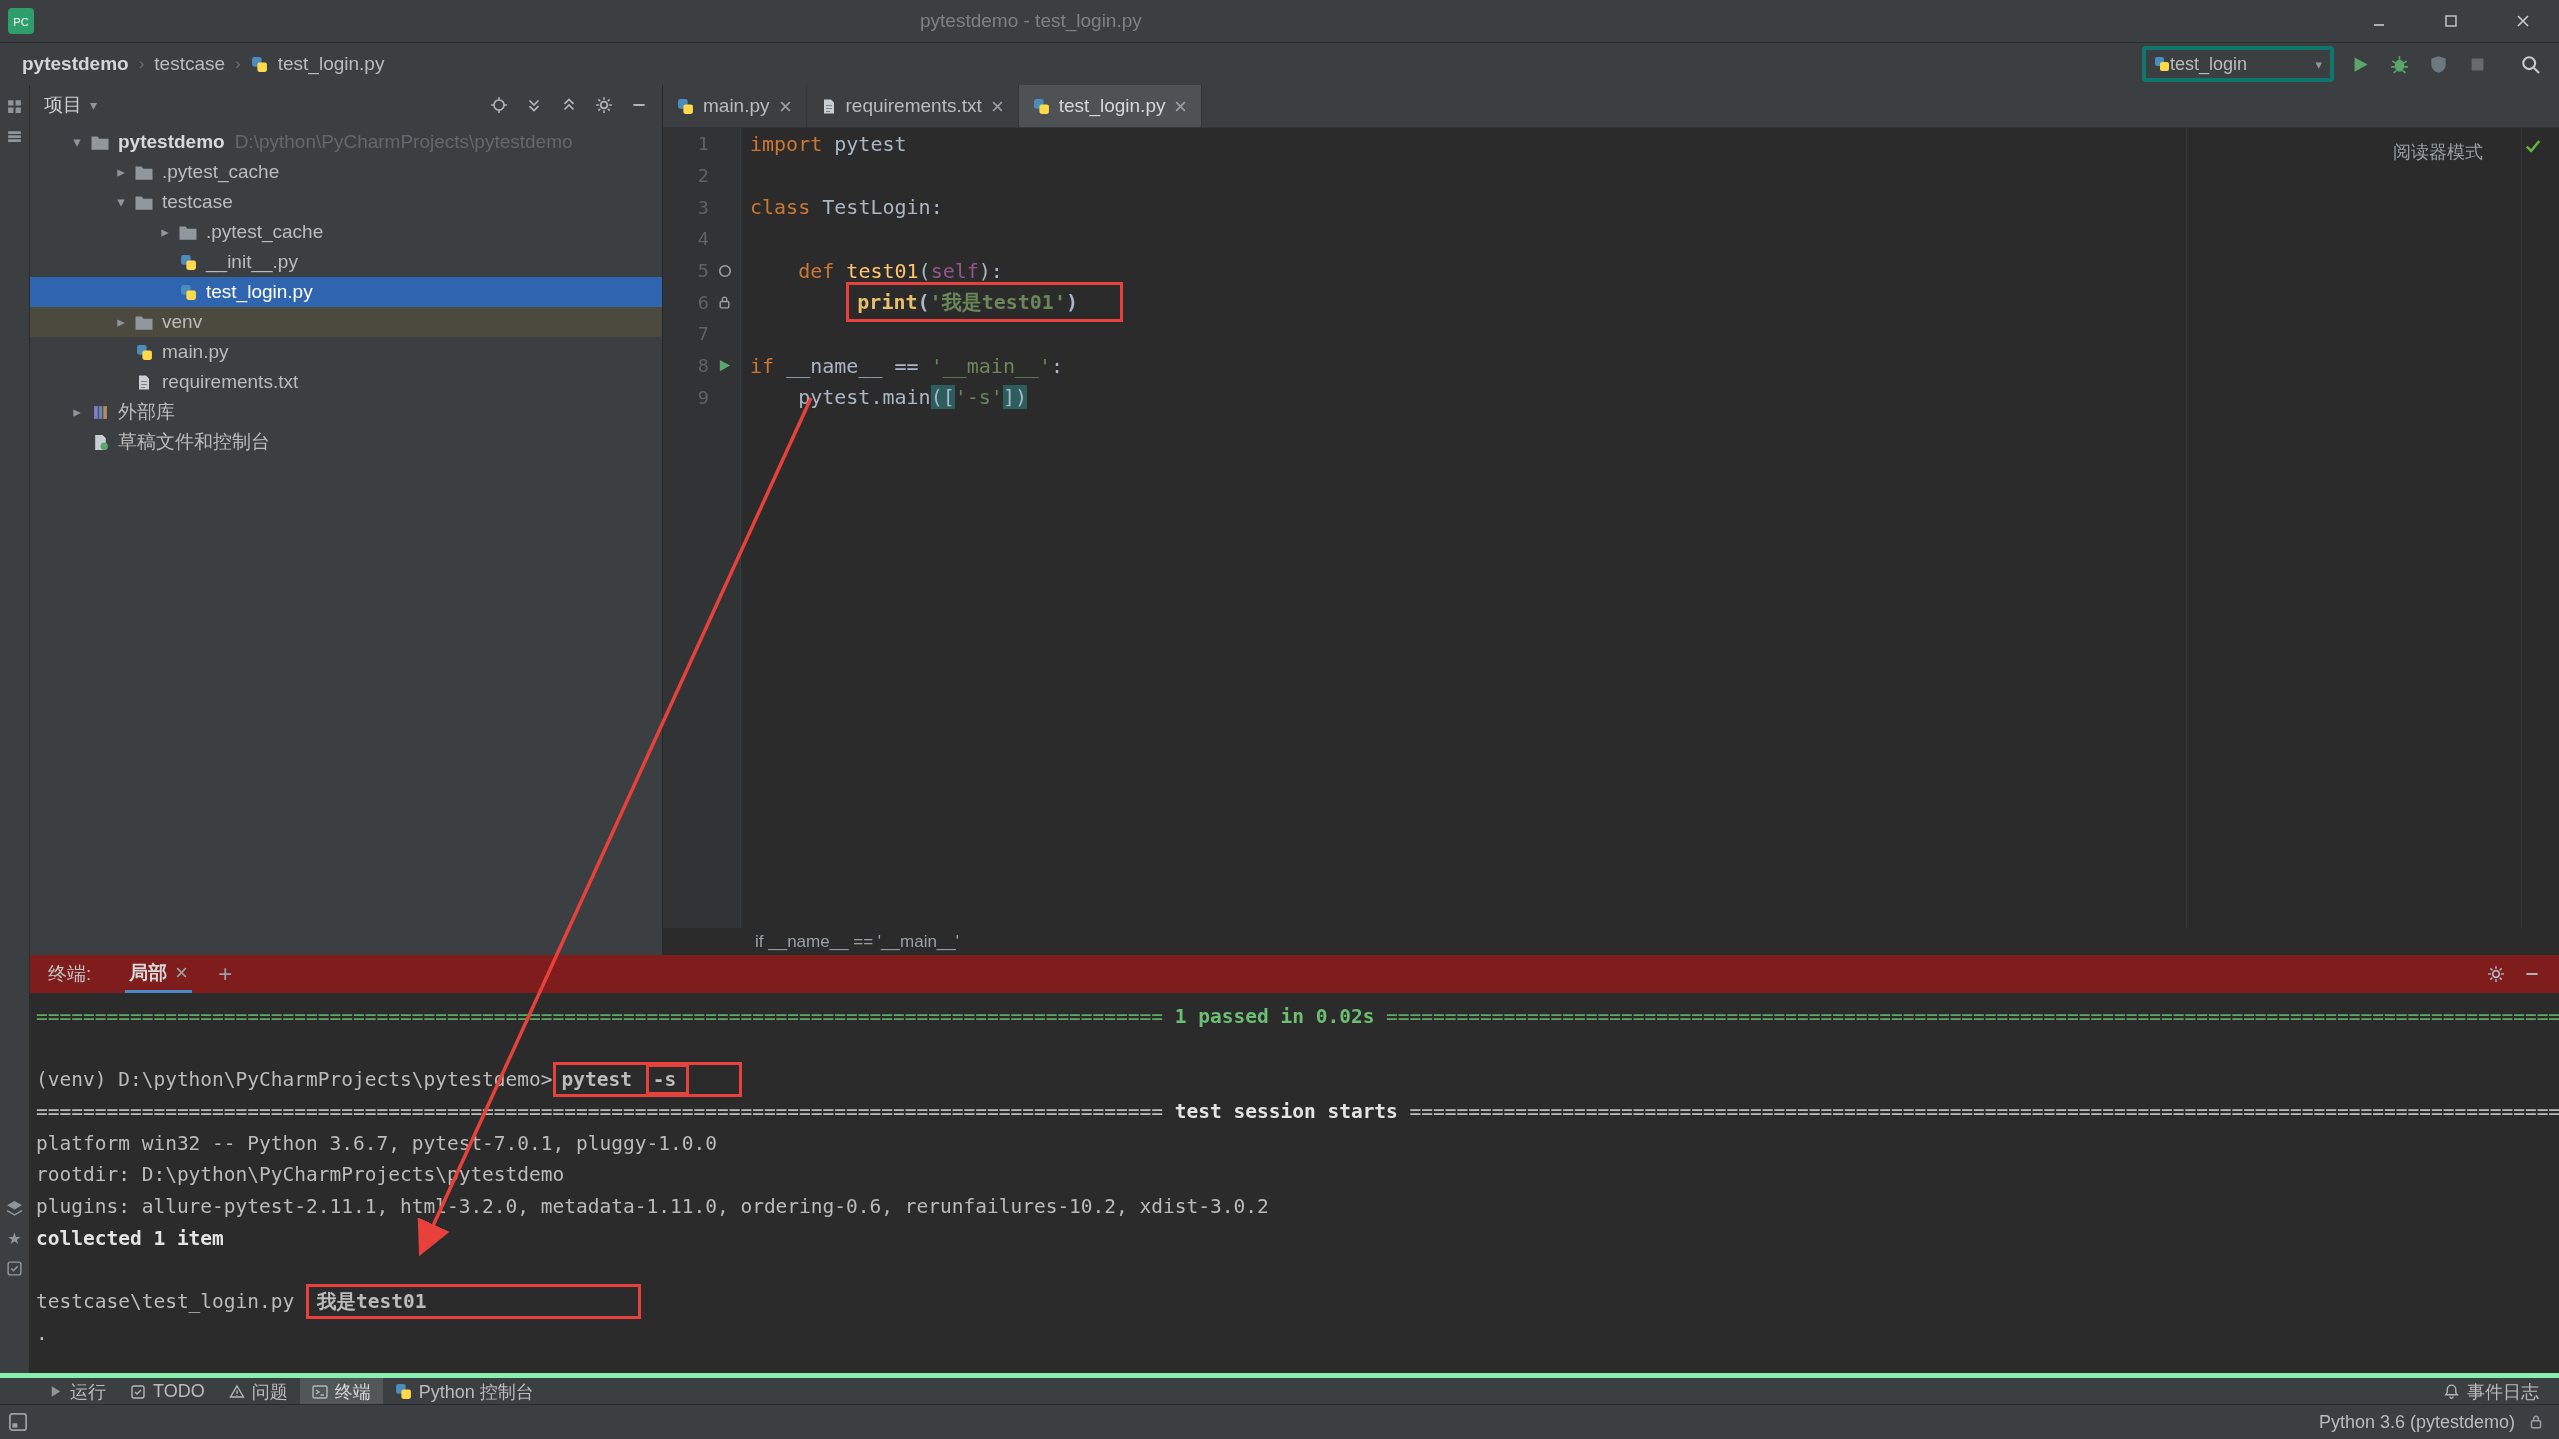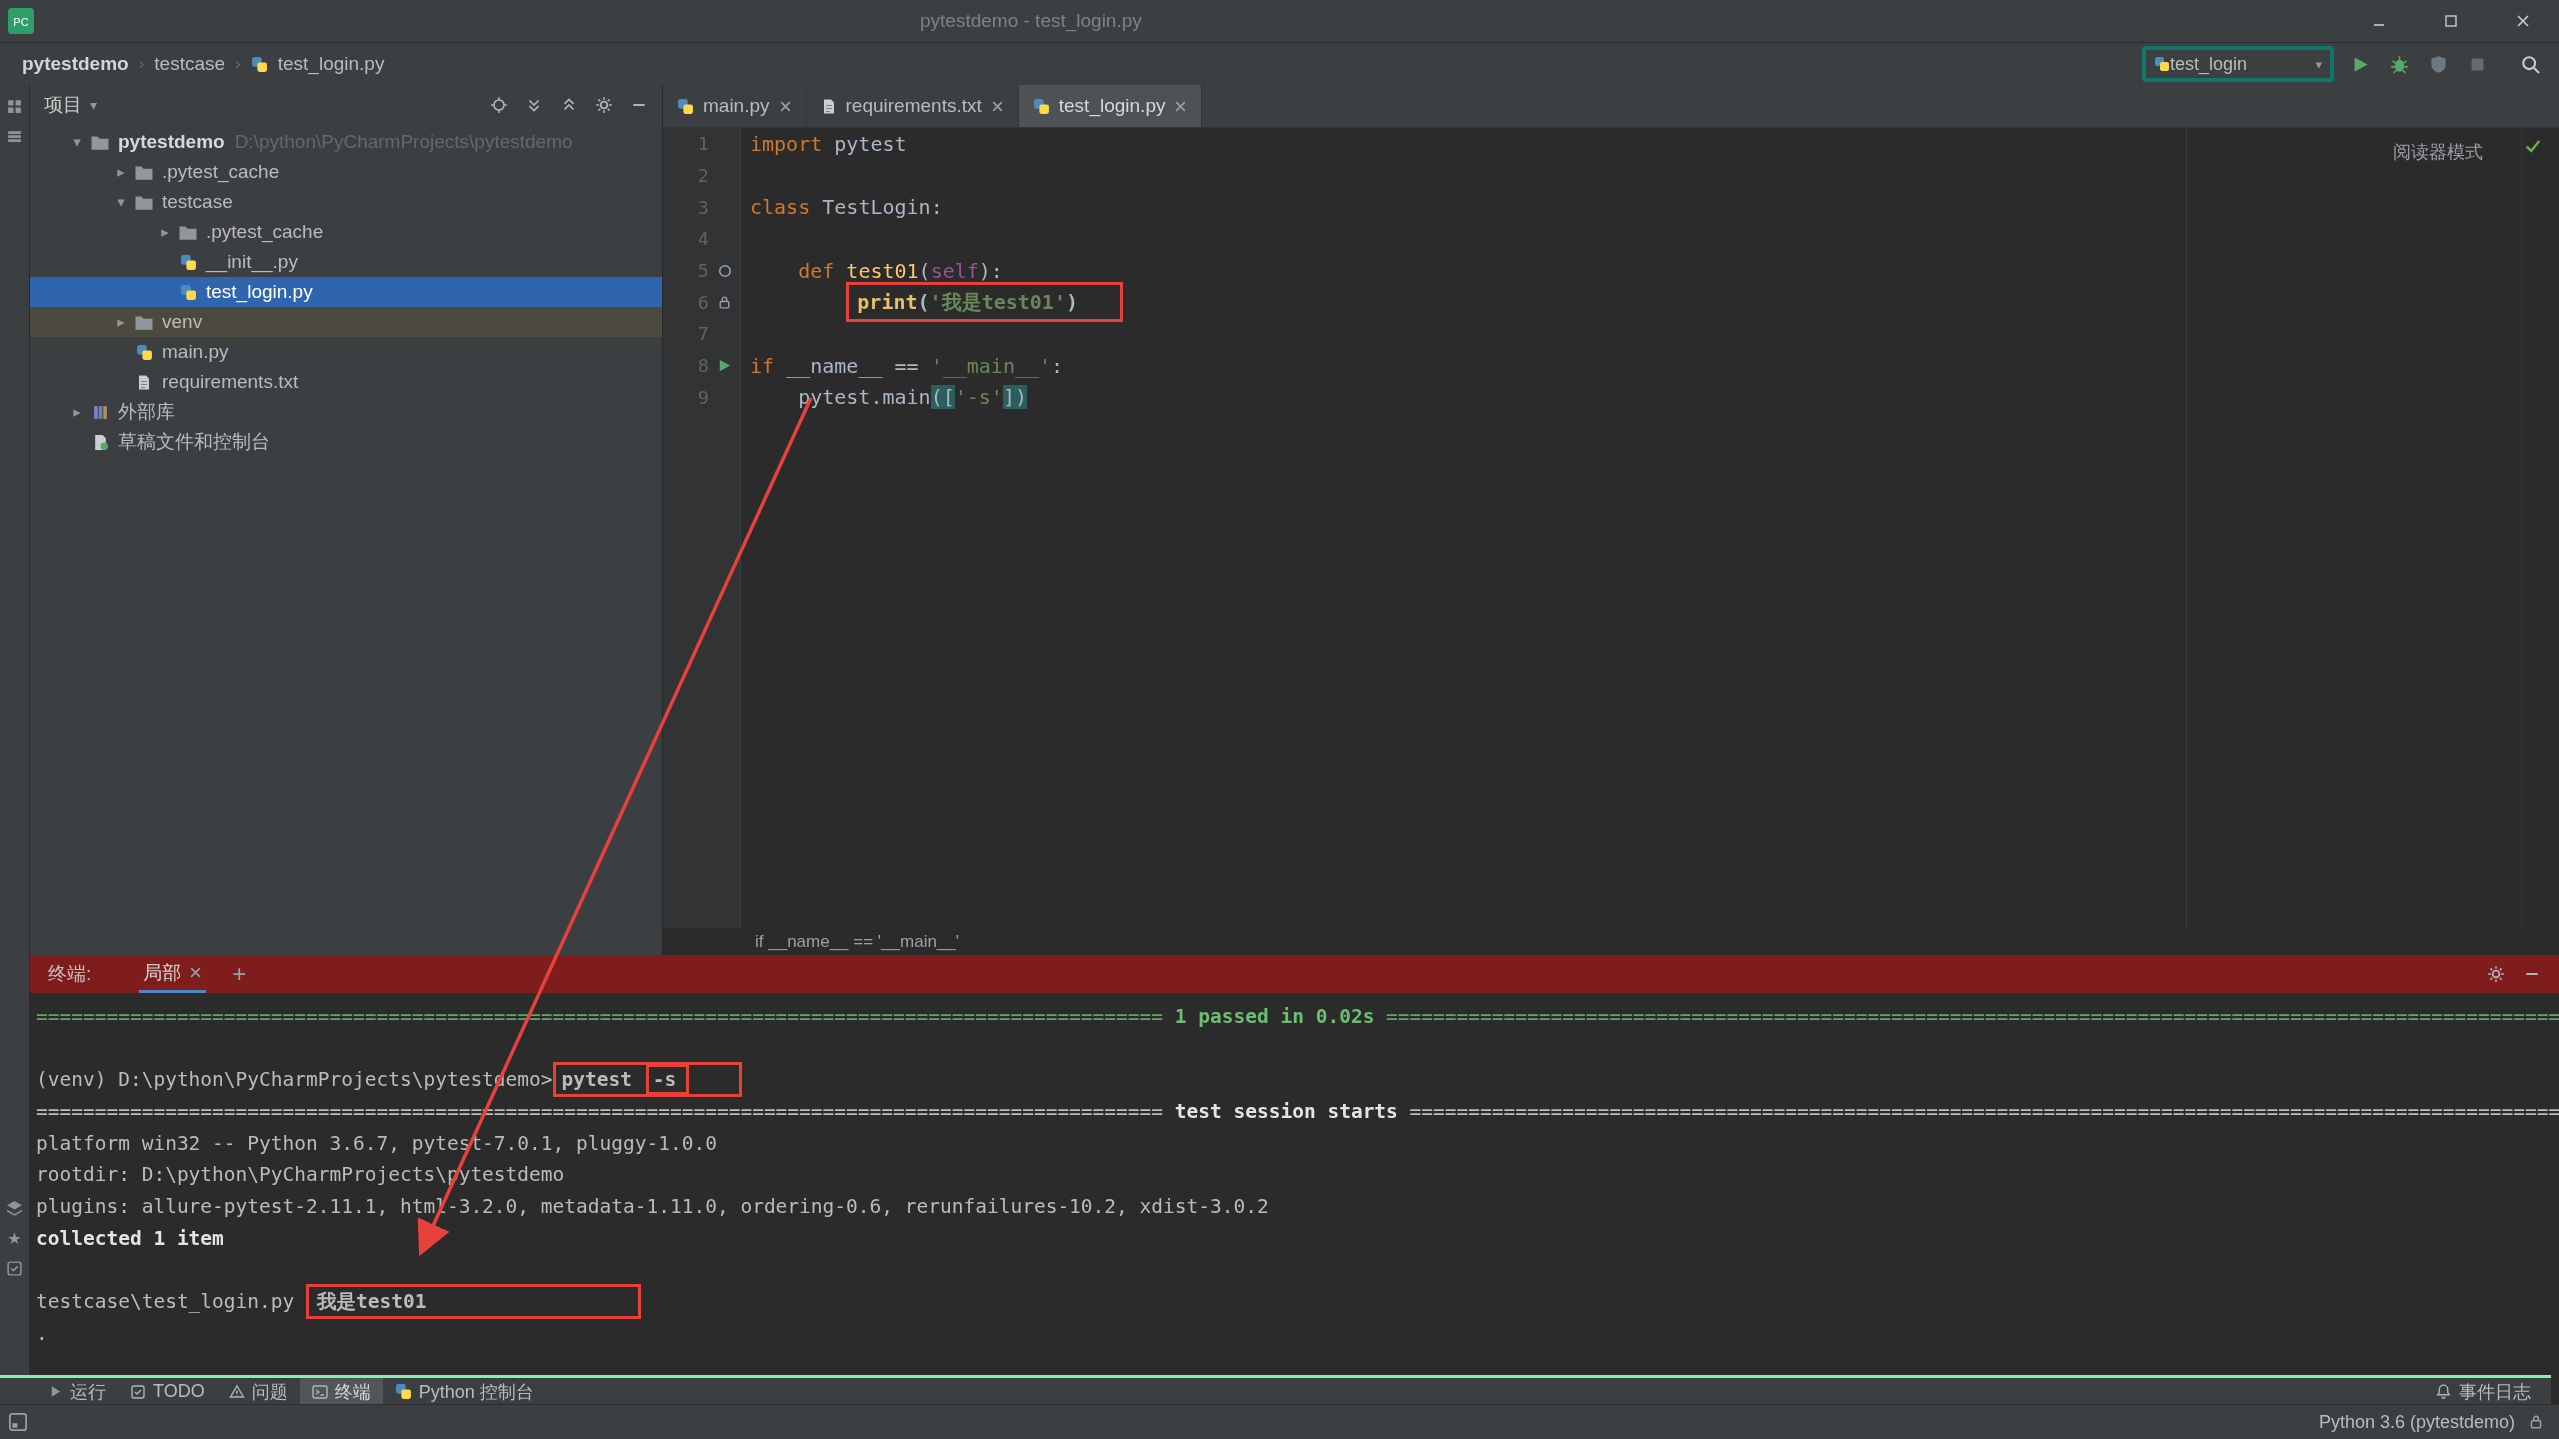--- a/index.html
+++ b/index.html
@@ -84,35 +84,35 @@
   .rb-print{padding:5px 42px 5px 8px;}
   .rb-cmd{padding:3px 50px 3px 6px;}
   .rb-s{padding:1px 10px 1px 4px;margin-left:2px;}
   .rb-out{padding:3px 212px 3px 8px;}
 
   
   .terminal{position:absolute;left:30px;top:955px;right:0;bottom:61px;background:#2B2B2B;}
   .term-head{height:38px;background:#7f1d1d;border-bottom:1px solid #2A2C2E;display:flex;
              align-items:center;font-size:19px;color:#C2C2C2;}
   .term-label{padding-left:18px;}
-  .term-tab{margin-left:48px;height:35px;display:flex;align-items:center;gap:8px;padding:0 4px;
-            border-bottom:3px solid #4A88C7;color:#D8D8D8;}
+  .term-tab{margin-left:34px;height:35px;display:flex;align-items:center;gap:8px;padding:0 4px;
+            border-bottom:3px solid #4A88C7;color:#D8D8D8;font-weight:bold;}
   .term-plus{margin-left:26px;font-size:24px;color:#9AA0A6;line-height:38px;}
   .term-tools{margin-left:auto;display:flex;gap:18px;padding-right:18px;align-items:center;}
   .term-body{position:absolute;left:0;right:0;top:38px;bottom:0;padding:8px 0 0 6px;overflow:hidden;}
   .t-line{white-space:pre;height:31.7px;line-height:31.7px;font-family:"DejaVu Sans Mono",monospace;
           font-size:19.5px;color:#BBBBBB;}
   .t-line .grn{color:#5FA865;}
   .t-line .grnb{color:#6CBE72;font-weight:bold;}
   .t-line .b{color:#E4E4E4;font-weight:bold;}
   .t-line .pl{color:#BBBBBB;}
 
   
-  .bottombar{position:absolute;left:0;right:8px;bottom:34px;height:27px;background:#3C3F41;
-             border-top:3px solid #86efac;display:flex;font-size:18px;color:#BBBBBB;}
+  .bottombar{position:absolute;left:0;right:0;bottom:34px;height:27px;background:#3C3F41;
+             border-top:5px solid #86efac;display:flex;font-size:18px;color:#BBBBBB;}
   .bb-left{display:flex;margin-left:36px;height:27px;}
   .bb-item{display:flex;align-items:center;gap:7px;padding:0 12px;height:27px;}
   .bb-item.active{background:#515658;color:#D8D8D8;}
   .bb-right{margin-left:auto;display:flex;align-items:center;gap:7px;padding-right:20px;}
   .statusbar{position:absolute;left:0;right:0;bottom:0;height:34px;background:#3C3F41;
              border-top:1px solid #2A2C2E;display:flex;align-items:center;font-size:18px;color:#B8BCBF;}
   .sb-left{padding-left:8px;display:flex;align-items:center;}
   .sb-right{margin-left:auto;display:flex;align-items:center;gap:14px;padding-right:16px;}
 
   .overlay{position:absolute;left:0;top:0;width:2559px;height:1439px;pointer-events:none;z-index:60;}

